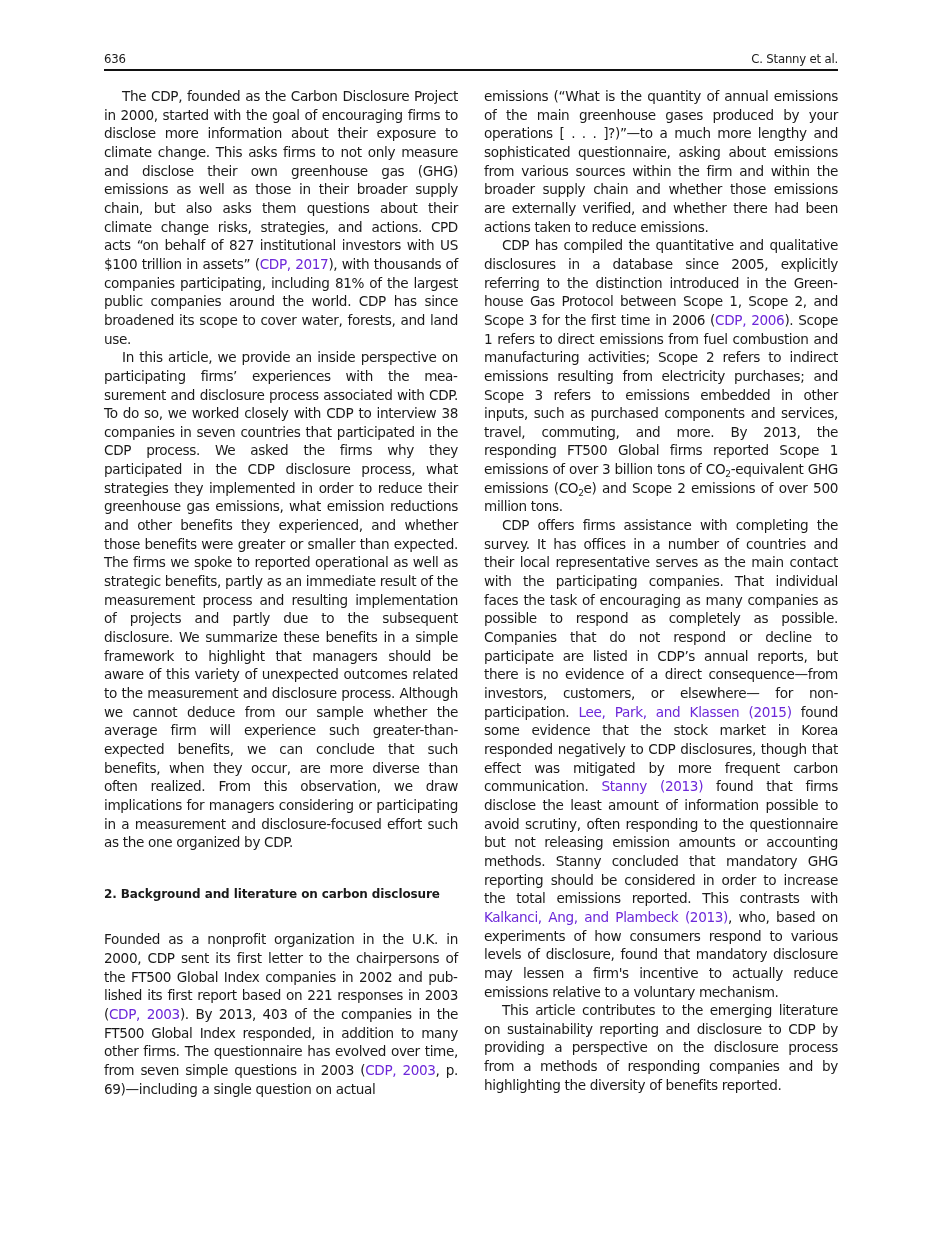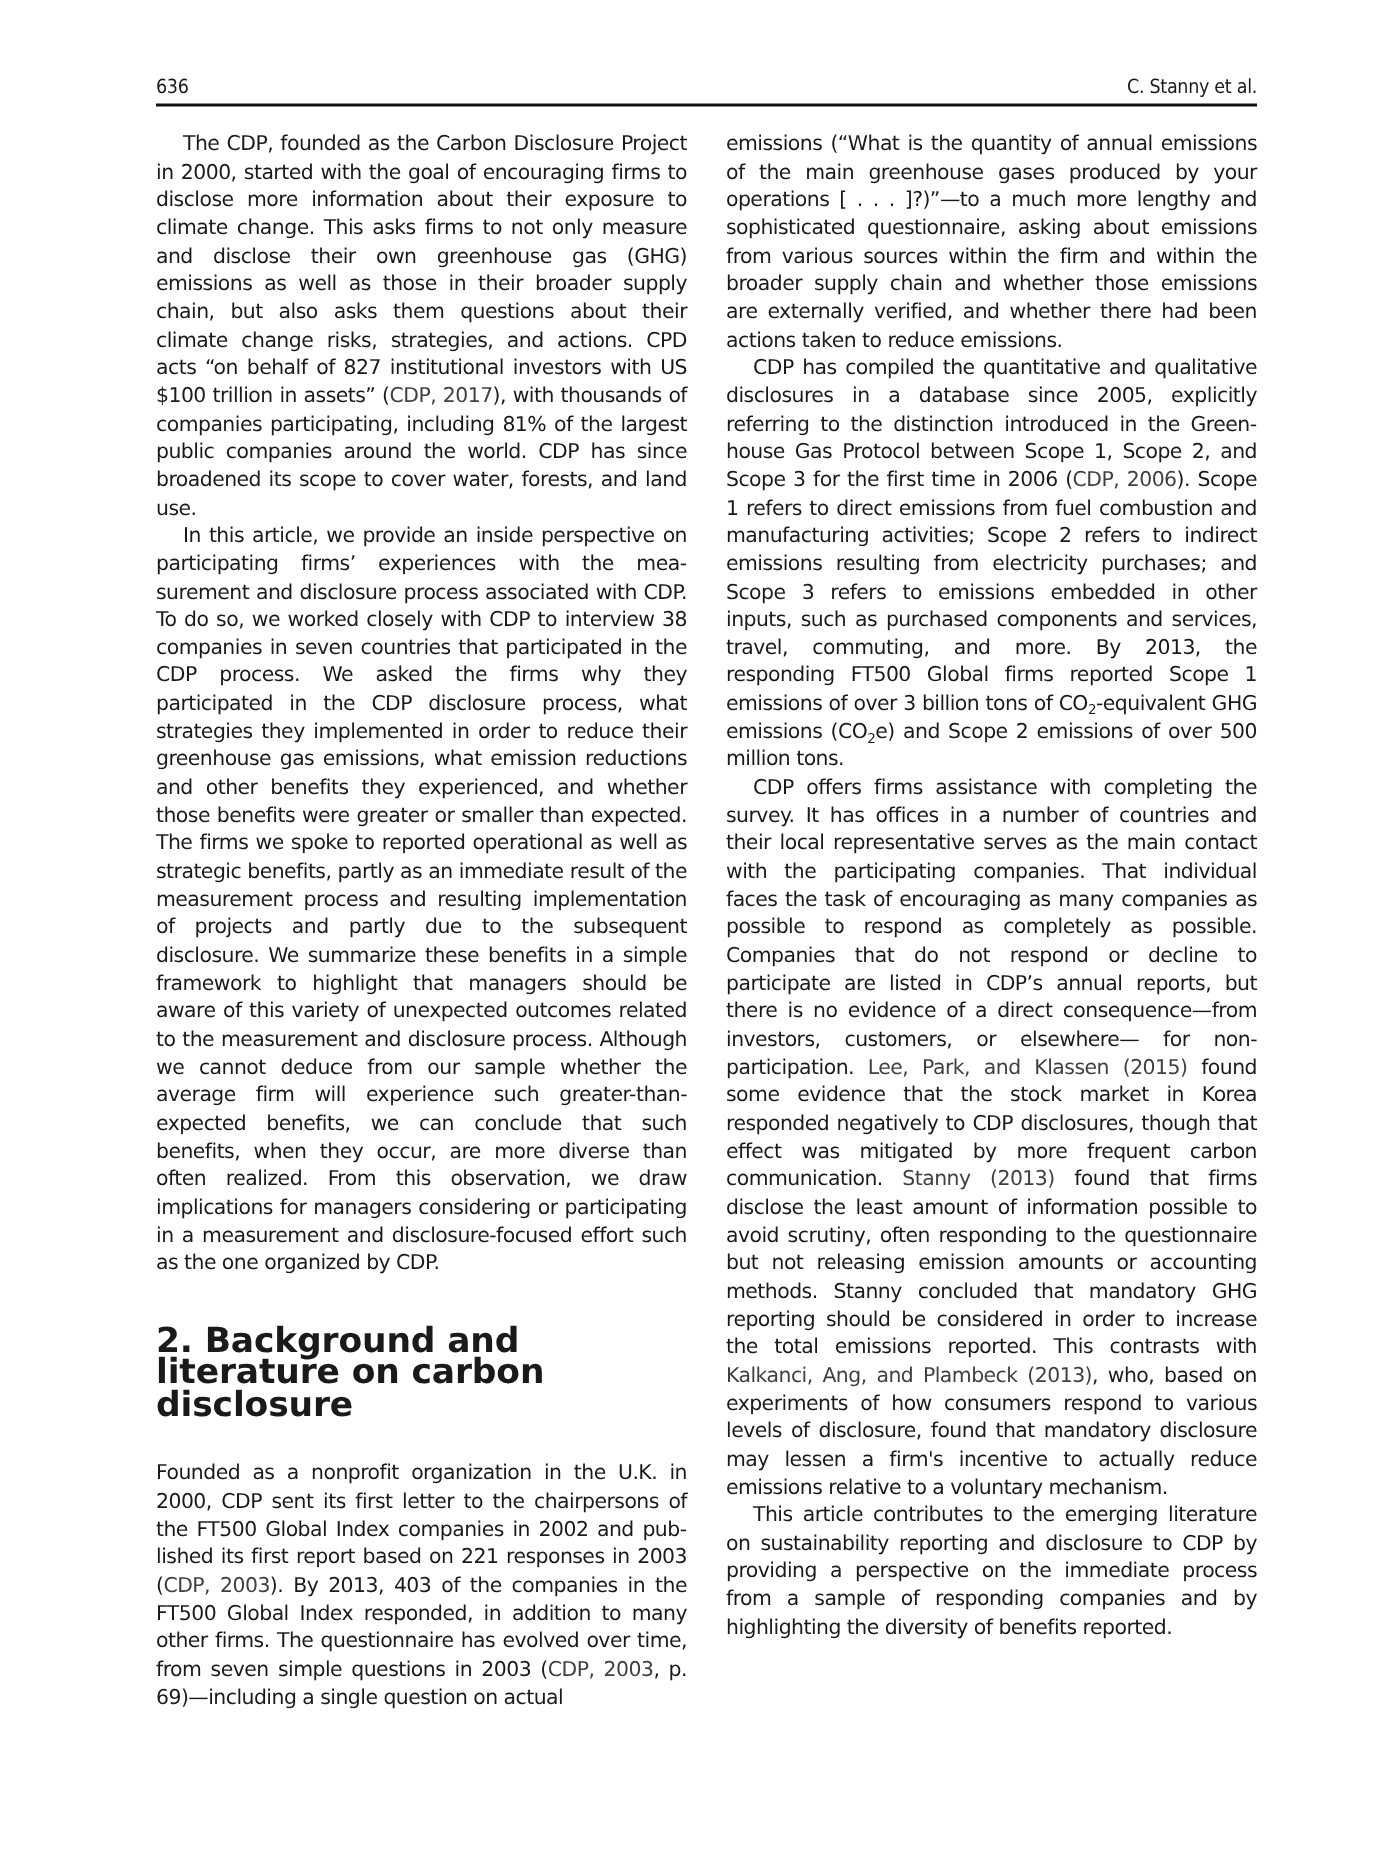--- a/index.html
+++ b/index.html
@@ -16,23 +16,23 @@
   .header .authors { position: absolute; right: 0; top: 0; letter-spacing: -0.2px; }
   .col {
     position: absolute; top: 87px; width: 354px;
     font-size: 13.6px; line-height: 18.65px; letter-spacing: -0.35px;
     text-align: justify; hyphens: manual;
   }
   .col.left { left: 104px; }
   .col.right { left: 484px; }
   .col p { margin: 0; text-indent: 18px; }
   .col p.noindent { text-indent: 0; }
-  .cite { color: #404040; }
+  .cite { color: #6d28d9; }
   .heading {
-    margin: 32px 0 25px 0; font-weight: bold; font-size: 23px; line-height: 21.5px;
+    margin: 32px 0 25px 0; font-weight: bold; font-size: 12px; line-height: 21.5px;
     letter-spacing: -0.1px; text-align: left;
   }
   sub { font-size: 9px; line-height: 0; vertical-align: -3px; }
 </style>
 </head>
 <body>
 
 <div class="header">
   <span class="page-num">636</span>
   <span class="authors">C. Stanny et al.</span>
@@ -42,14 +42,14 @@
   <p><span>The CDP, founded as the Carbon Disclosure Proj­ect in 2000, started with the goal of encouraging firms to disclose more information about their ex­posure to climate change. This asks firms to not only measure and disclose their own greenhouse gas (GHG) emissions as well as those in their broader supply chain, but also asks them questions about their climate change risks, strategies, and actions. CPD acts “on behalf of 827 institutional investors with US $100 trillion in assets” (</span><a class="cite">CDP, 2017</a><span>), with thousands of companies participating, including 81% of the largest public companies around the world. CDP has since broadened its scope to cover water, forests, and land use.</span></p>
   <p>In this article, we provide an inside perspective on participating firms’ experiences with the mea­surement and disclosure process associated with CDP. To do so, we worked closely with CDP to interview 38 companies in seven countries that participated in the CDP process. We asked the firms why they participated in the CDP disclosure pro­cess, what strategies they implemented in order to reduce their greenhouse gas emissions, what emis­sion reductions and other benefits they experi­enced, and whether those benefits were greater or smaller than expected. The firms we spoke to reported operational as well as strategic benefits, partly as an immediate result of the measurement process and resulting implementation of projects and partly due to the subsequent disclosure. We summarize these benefits in a simple framework to highlight that managers should be aware of this variety of unexpected outcomes related to the measurement and disclosure process. Although we cannot deduce from our sample whether the average firm will experience such greater-than-expected benefits, we can conclude that such benefits, when they occur, are more diverse than often realized. From this observation, we draw implications for managers considering or participating in a measure­ment and disclosure-focused effort such as the one organized by CDP.</p>
   <h2 class="heading">2. Background and literature on carbon disclosure</h2>
   <p class="noindent"><span>Founded as a nonprofit organization in the U.K. in 2000, CDP sent its first letter to the chairpersons of the FT500 Global Index companies in 2002 and pub­lished its first report based on 221 responses in 2003 (</span><a class="cite">CDP, 2003</a><span>). By 2013, 403 of the companies in the FT500 Global Index responded, in addition to many other firms. The questionnaire has evolved over time, from seven simple questions in 2003 (</span><a class="cite">CDP, 2003</a><span>, p. 69)—including a single question on actual</span></p>
 </div>
 
 <div class="col right">
   <p class="noindent">emissions (“What is the quantity of annual emissions of the main greenhouse gases produced by your operations [ . . . ]?)”—to a much more lengthy and sophisticated questionnaire, asking about emis­sions from various sources within the firm and within the broader supply chain and whether those emis­sions are externally verified, and whether there had been actions taken to reduce emissions.</p>
   <p><span>CDP has compiled the quantitative and qualita­tive disclosures in a database since 2005, explicitly referring to the distinction introduced in the Green­house Gas Protocol between Scope 1, Scope 2, and Scope 3 for the first time in 2006 (</span><a class="cite">CDP, 2006</a><span>). Scope 1 refers to direct emissions from fuel combustion and manufacturing activities; Scope 2 refers to indirect emissions resulting from electricity pur­chases; and Scope 3 refers to emissions embedded in other inputs, such as purchased components and services, travel, commuting, and more. By 2013, the responding FT500 Global firms reported Scope 1 emissions of over 3 billion tons of CO</span><sub>2</sub><span>-equivalent GHG emissions (CO</span><sub>2</sub><span>e) and Scope 2 emissions of over 500 million tons.</span></p>
   <p><span>CDP offers firms assistance with completing the survey. It has offices in a number of countries and their local representative serves as the main con­tact with the participating companies. That indi­vidual faces the task of encouraging as many companies as possible to respond as completely as possible. Companies that do not respond or decline to participate are listed in CDP’s annual reports, but there is no evidence of a direct conse­quence—from investors, customers, or elsewhere— for non-participation. </span><a class="cite">Lee, Park, and Klassen (2015)</a><span> found some evidence that the stock market in Korea responded negatively to CDP disclosures, though that effect was mitigated by more frequent carbon communication. </span><a class="cite">Stanny (2013)</a><span> found that firms disclose the least amount of information possible to avoid scrutiny, often responding to the ques­tionnaire but not releasing emission amounts or accounting methods. Stanny concluded that man­datory GHG reporting should be considered in order to increase the total emissions reported. This con­trasts with </span><a class="cite">Kalkanci, Ang, and Plambeck (2013)</a><span>, who, based on experiments of how consumers re­spond to various levels of disclosure, found that mandatory disclosure may lessen a firm's incentive to actually reduce emissions relative to a voluntary mechanism.</span></p>
-  <p>This article contributes to the emerging litera­ture on sustainability reporting and disclosure to CDP by providing a perspective on the immediate process from a sample of responding companies and by highlighting the diversity of benefits reported.</p>
+  <p>This article contributes to the emerging litera­ture on sustainability reporting and disclosure to CDP by providing a perspective on the disclosure process from a methods of responding companies and by highlighting the diversity of benefits reported.</p>
 </div>
 
 </body></html>

